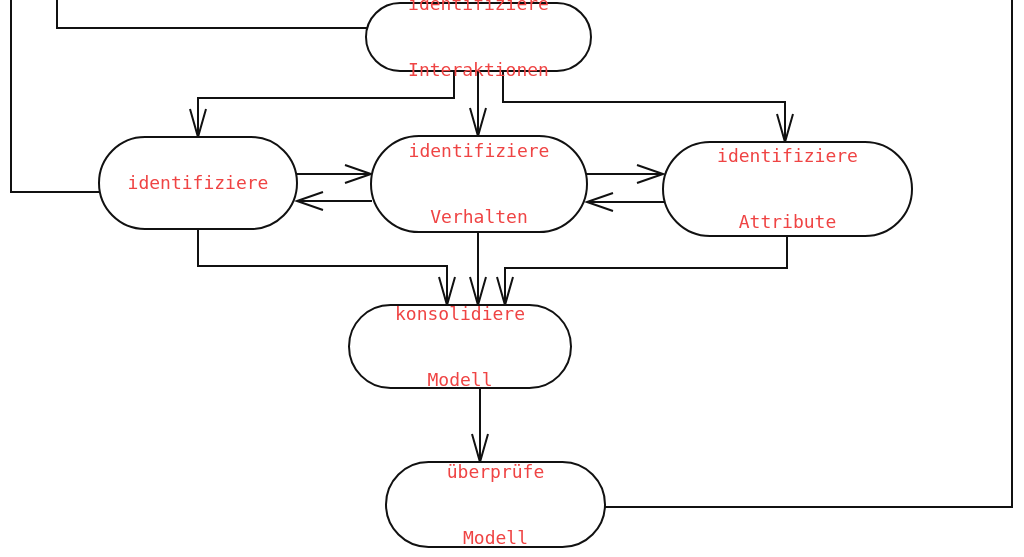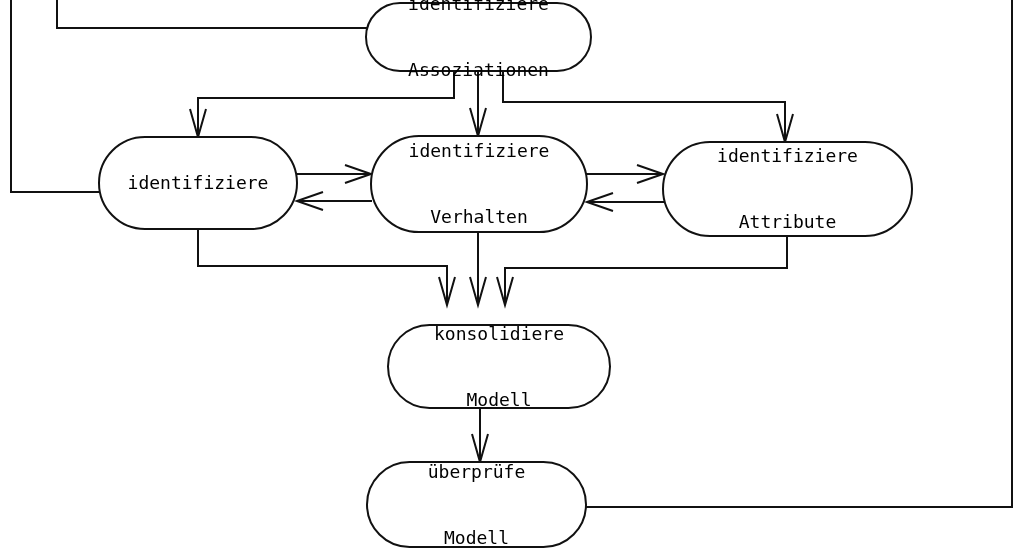--- a/index.html
+++ b/index.html
@@ -34,31 +34,31 @@
     background: #ffffff;
     border: 2px solid #111111;
     border-radius: 999px;
     display: flex;
     flex-direction: column;
     align-items: center;
     justify-content: center;
     text-align: center;
     font-size: 18px;
     line-height: 22px;
-    color: #000000;
+    color: #ef4444;
     z-index: 2;
     white-space: nowrap;
     gap: 44px;
   }
   #node-interaktionen { left: 365px; top: 2px;   width: 227px; height: 70px; }
   #node-assoziationen { left: 98px;  top: 136px; width: 200px; height: 94px; }
   #node-attribute     { left: 370px; top: 135px; width: 218px; height: 98px; }
   #node-verhalten     { left: 662px; top: 141px; width: 251px; height: 96px; }
-  #node-konsolidiere  { left: 387px; top: 304px; width: 224px; height: 85px; margin-top: 20px; }
-  #node-ueberpruefe   { left: 366px; top: 461px; width: 221px; height: 87px; }
+  #node-konsolidiere  { left: 348px; top: 304px; width: 224px; height: 85px; }
+  #node-ueberpruefe   { left: 385px; top: 461px; width: 221px; height: 87px; }
   .node span { display: block; }
 </style>
 </head>
 <body>
 
 <div id="canvas">
 
   <svg id="connectors" width="1024" height="557" viewBox="0 0 1024 557" aria-hidden="true">
     <path d="M11 0 V192 H102"></path>
     <path d="M57 0 V28 H372"></path>
@@ -71,21 +71,21 @@
     <path d="M665 202 H587 M613 193 L587 202 L613 211"></path>
     <path d="M198 226 V266 H447 V305 M439 277 L447 305 L455 277"></path>
     <path d="M478 230 V305 M470 277 L478 305 L486 277"></path>
     <path d="M787 233 V268 H505 V305 M497 277 L505 305 L513 277"></path>
     <path d="M480 385 V462 M472 434 L480 462 L488 434"></path>
     <path d="M583 507 H1012 V0"></path>
   </svg>
 
   <div class="node" id="node-interaktionen">
     <span>identifiziere</span>
-    <span>Assoziationen</span>
+    <span>Interaktionen</span>
   </div>
 
   <div class="node" id="node-assoziationen">
     <span>identifiziere</span>
   </div>
 
   <div class="node" id="node-attribute">
     <span>identifiziere</span>
     <span>Verhalten</span>
   </div>

